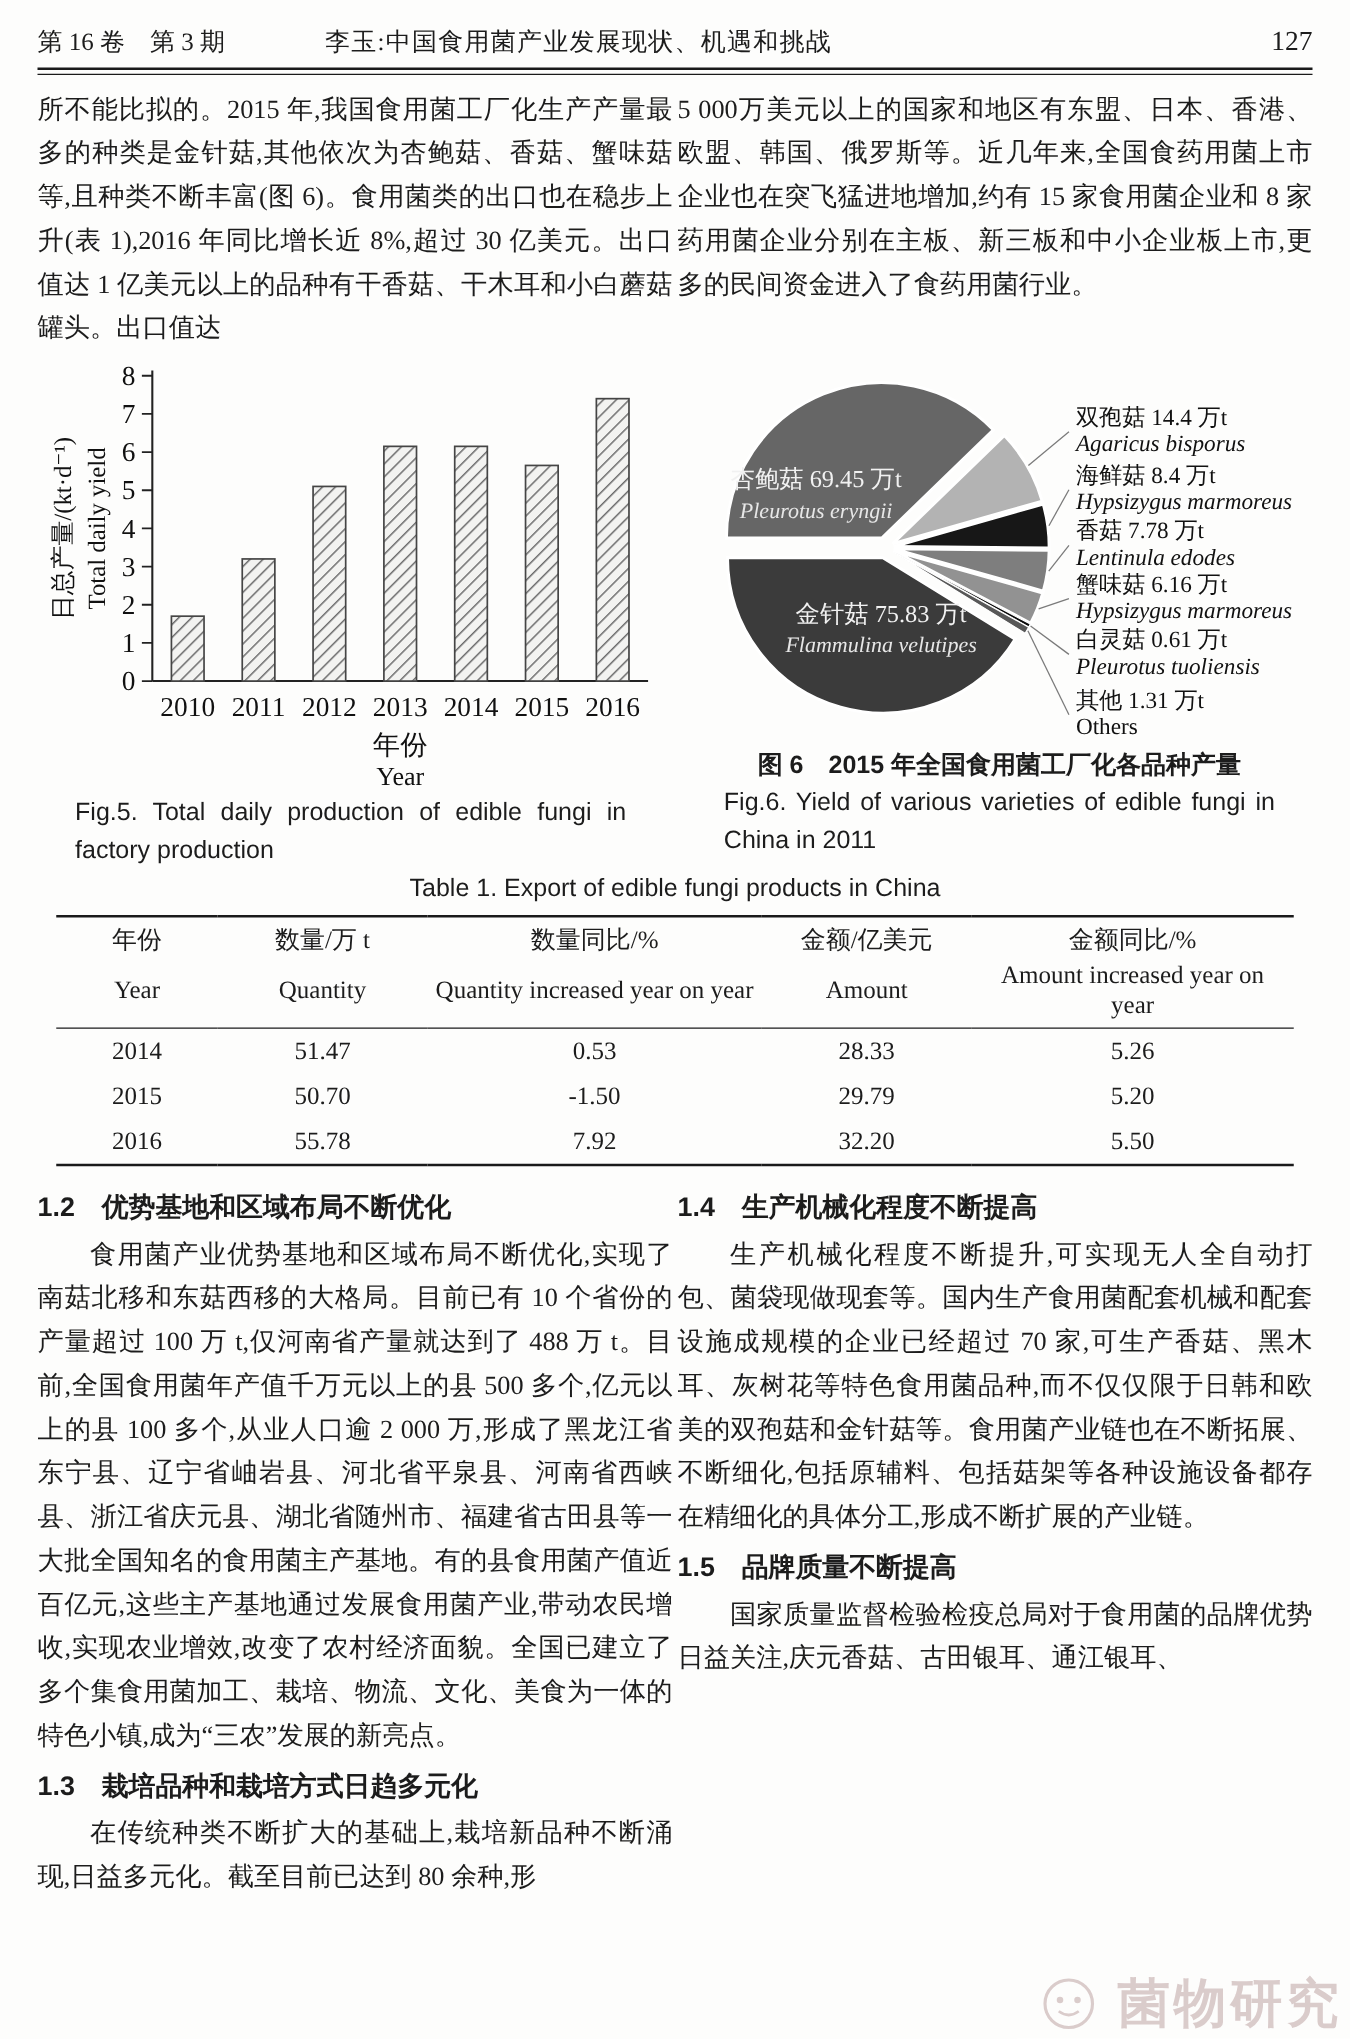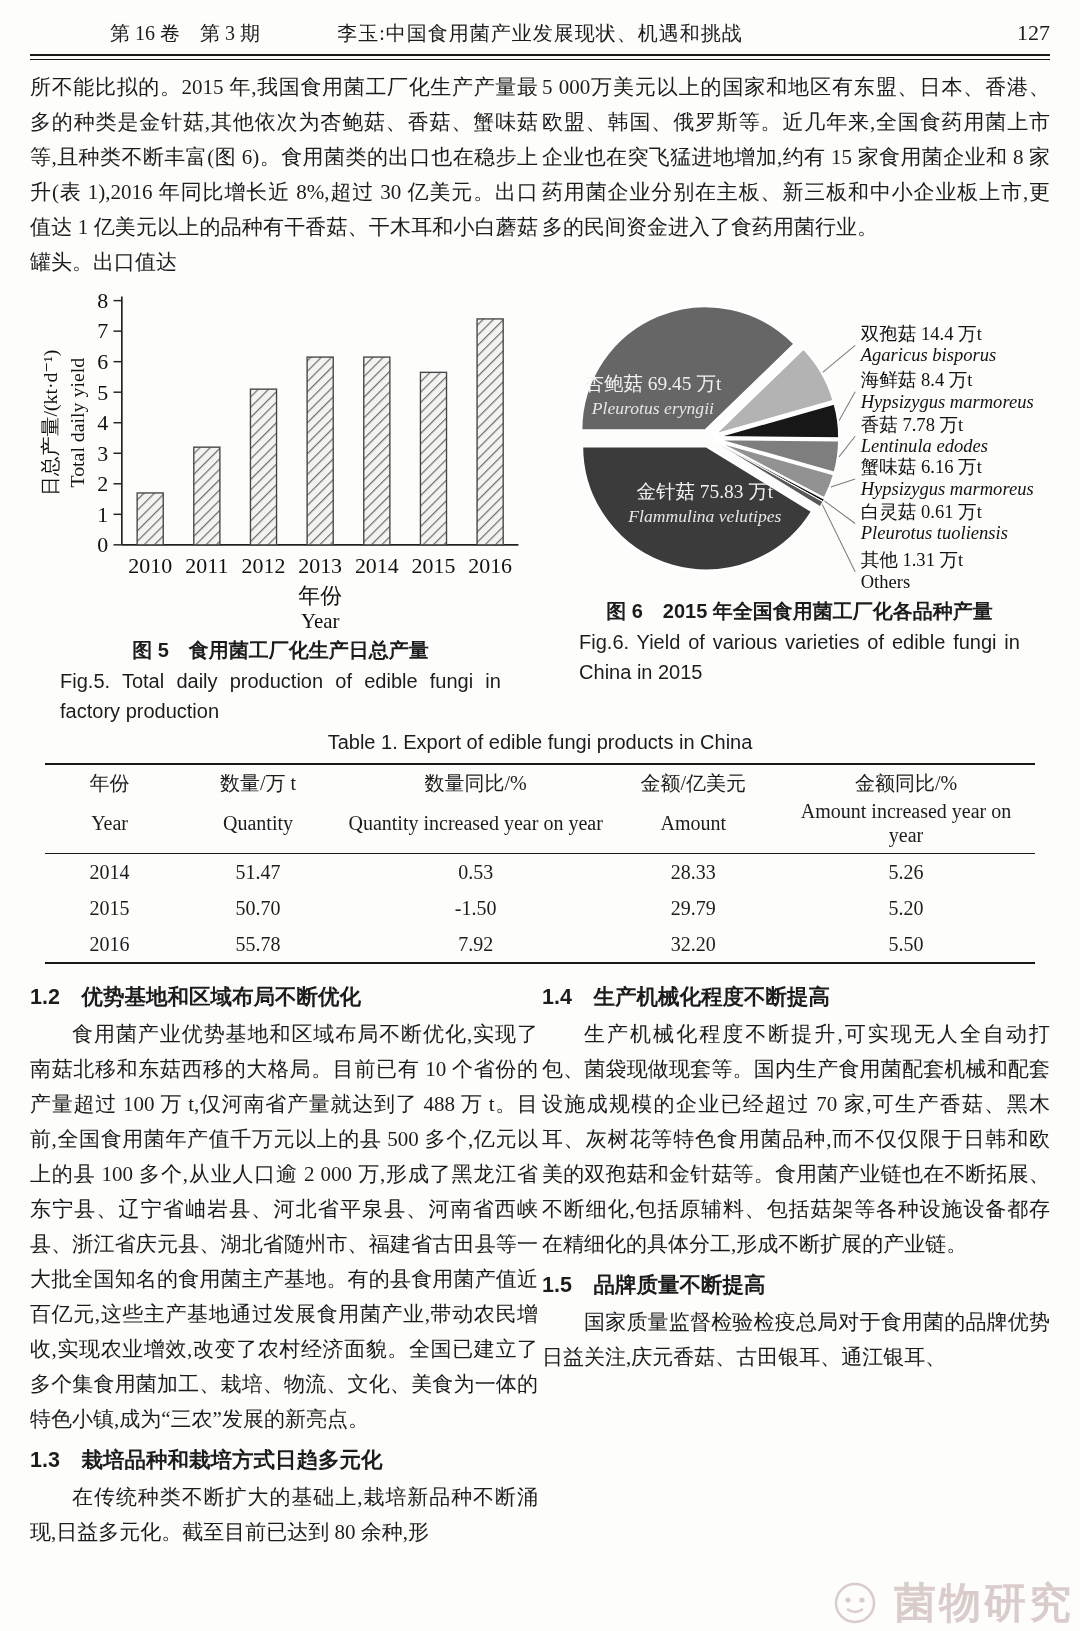--- a/index.html
+++ b/index.html
@@ -3,22 +3,22 @@
 <meta charset="utf-8">
 <style>
   html,body{margin:0;padding:0;background:#ffffff;}
   .page{
     width:1080px;height:1631px;box-sizing:border-box;position:relative;overflow:hidden;
     background:#fdfdfc;color:#1c1c1c;padding:20px 30px 0 30px;
     font-family:"Liberation Serif","DejaVu Serif",serif;
   }
   
   .hdr{display:flex;align-items:baseline;font-size:20px;}
-  .hdr .vol{width:230px;text-align:right;}
-  .hdr .rtitle{flex:1;text-align:center;letter-spacing:1px;}
+  .hdr .vol{width:230px;}
+  .hdr .rtitle{flex:1;letter-spacing:1px;}
   .hdr .pno{width:230px;text-align:right;font-size:22px;}
   .hdr-rule{height:3px;border-top:2px solid #1a1a1a;border-bottom:1.6px solid #1a1a1a;margin-top:7px;}
   
   .cols{display:flex;gap:4px;margin-top:10px;}
   .col{flex:1;min-width:0;}
   p.body{font-size:21px;line-height:35px;text-align:justify;margin:0;text-indent:2em;}
   p.body.noind{text-indent:0;}
   h3.sec{font-family:"Liberation Sans","DejaVu Sans",sans-serif;font-weight:bold;
          font-size:21.5px;line-height:30px;margin:8px 0 5px 0;}
   
@@ -108,21 +108,20 @@
           <rect x="374.0714285714286" y="82.73749999999998" width="25" height="165.26250000000002" fill="url(#hatch)" stroke="#454545" stroke-width="1.3"></rect>
           <text x="386.5714285714286" y="275" text-anchor="middle" font-size="21" fill="#111" font-family="&quot;Liberation Serif&quot;,&quot;DejaVu Serif&quot;,serif">2015</text>
           <rect x="428.3571428571429" y="31.549999999999983" width="25" height="216.45000000000002" fill="url(#hatch)" stroke="#454545" stroke-width="1.3"></rect>
           <text x="440.8571428571429" y="275" text-anchor="middle" font-size="21" fill="#111" font-family="&quot;Liberation Serif&quot;,&quot;DejaVu Serif&quot;,serif">2016</text>
           <text x="278" y="304" text-anchor="middle" font-size="21" fill="#111">年份</text>
           <text x="278" y="328" text-anchor="middle" font-size="20" fill="#111" font-family="&quot;Liberation Serif&quot;,&quot;DejaVu Serif&quot;,serif">Year</text>
           <text x="26" y="131" text-anchor="middle" font-size="19" fill="#111" transform="rotate(-90 26 131)">日总产量/(kt·d⁻¹)</text>
           <text x="52" y="131" text-anchor="middle" font-size="19" fill="#111" font-family="&quot;Liberation Serif&quot;,&quot;DejaVu Serif&quot;,serif" transform="rotate(-90 52 131)">Total daily yield</text>
         </svg>
       <figcaption>
-        <div class="cap-cn">图 5　食用菌工厂化生产日总产量</div>
         <div class="cap-en">Fig.5. Total daily production of edible fungi in factory production</div>
       </figcaption>
     </figure>
     <figure>
       <svg id="fig6-svg" viewBox="0 0 540 332">
           <path d="M 168.6230622053969 155.65756084041476 L 34.623062205396906 155.65756084041473 A 134 134 0 0 1 264.8922723684854 62.44683627196662 Z" fill="#666666" stroke="#ffffff" stroke-width="2.6"></path>
           <path d="M 178.06317388168156 160.50172578540582 L 274.33238404477004 67.29100121695768 A 134 134 0 0 1 306.94154501189325 123.8088728733819 Z" fill="#b3b3b3" stroke="#ffffff" stroke-width="2.6"></path>
           <path d="M 294.99581302839755 93.03500878966116 L 330 64" stroke="#7a7a7a" stroke-width="1.1" fill="none"></path>
           <text x="336" y="58" font-size="20" fill="#111">双孢菇 14.4 万t</text>
           <text x="336" y="81" font-size="20" fill="#111" font-family="&quot;Liberation Serif&quot;,&quot;DejaVu Serif&quot;,serif" font-style="italic">Agaricus bisporus</text>
@@ -147,21 +146,21 @@
           <text x="336" y="302" font-size="20" fill="#111">其他 1.31 万t</text>
           <text x="336" y="325" font-size="20" fill="#111" font-family="&quot;Liberation Serif&quot;,&quot;DejaVu Serif&quot;,serif" font-style="normal">Others</text>
           <path d="M 169.55034222496852 172.66020650938694 L 283.69576665016655 242.85153134936562 A 134 134 0 0 1 35.55034222496852 172.66020650938697 Z" fill="#3b3b3b" stroke="#ffffff" stroke-width="2.6"></path>
           <text x="112" y="112" text-anchor="middle" font-size="21" fill="#f1f1f1">杏鲍菇 69.45 万t</text>
           <text x="112" y="138" text-anchor="middle" font-size="19" fill="#e7e7e7" font-family="&quot;Liberation Serif&quot;,&quot;DejaVu Serif&quot;,serif" font-style="italic">Pleurotus eryngii</text>
           <text x="168" y="228" text-anchor="middle" font-size="21" fill="#f1f1f1">金针菇 75.83 万t</text>
           <text x="168" y="254" text-anchor="middle" font-size="19" fill="#e7e7e7" font-family="&quot;Liberation Serif&quot;,&quot;DejaVu Serif&quot;,serif" font-style="italic">Flammulina velutipes</text>
         </svg>
       <figcaption>
         <div class="cap-cn">图 6　2015 年全国食用菌工厂化各品种产量</div>
-        <div class="cap-en">Fig.6. Yield of various varieties of edible fungi in China in 2015</div>
+        <div class="cap-en">Fig.6. Yield of various varieties of edible fungi in China in 2011</div>
       </figcaption>
     </figure>
   </div>
 
   <div>
     <div class="tbl-title-en">Table 1. Export of edible fungi products in China</div>
     <table class="export" id="export-table">
         <colgroup>
           <col style="width: 13%;">
           <col style="width: 17%;">

